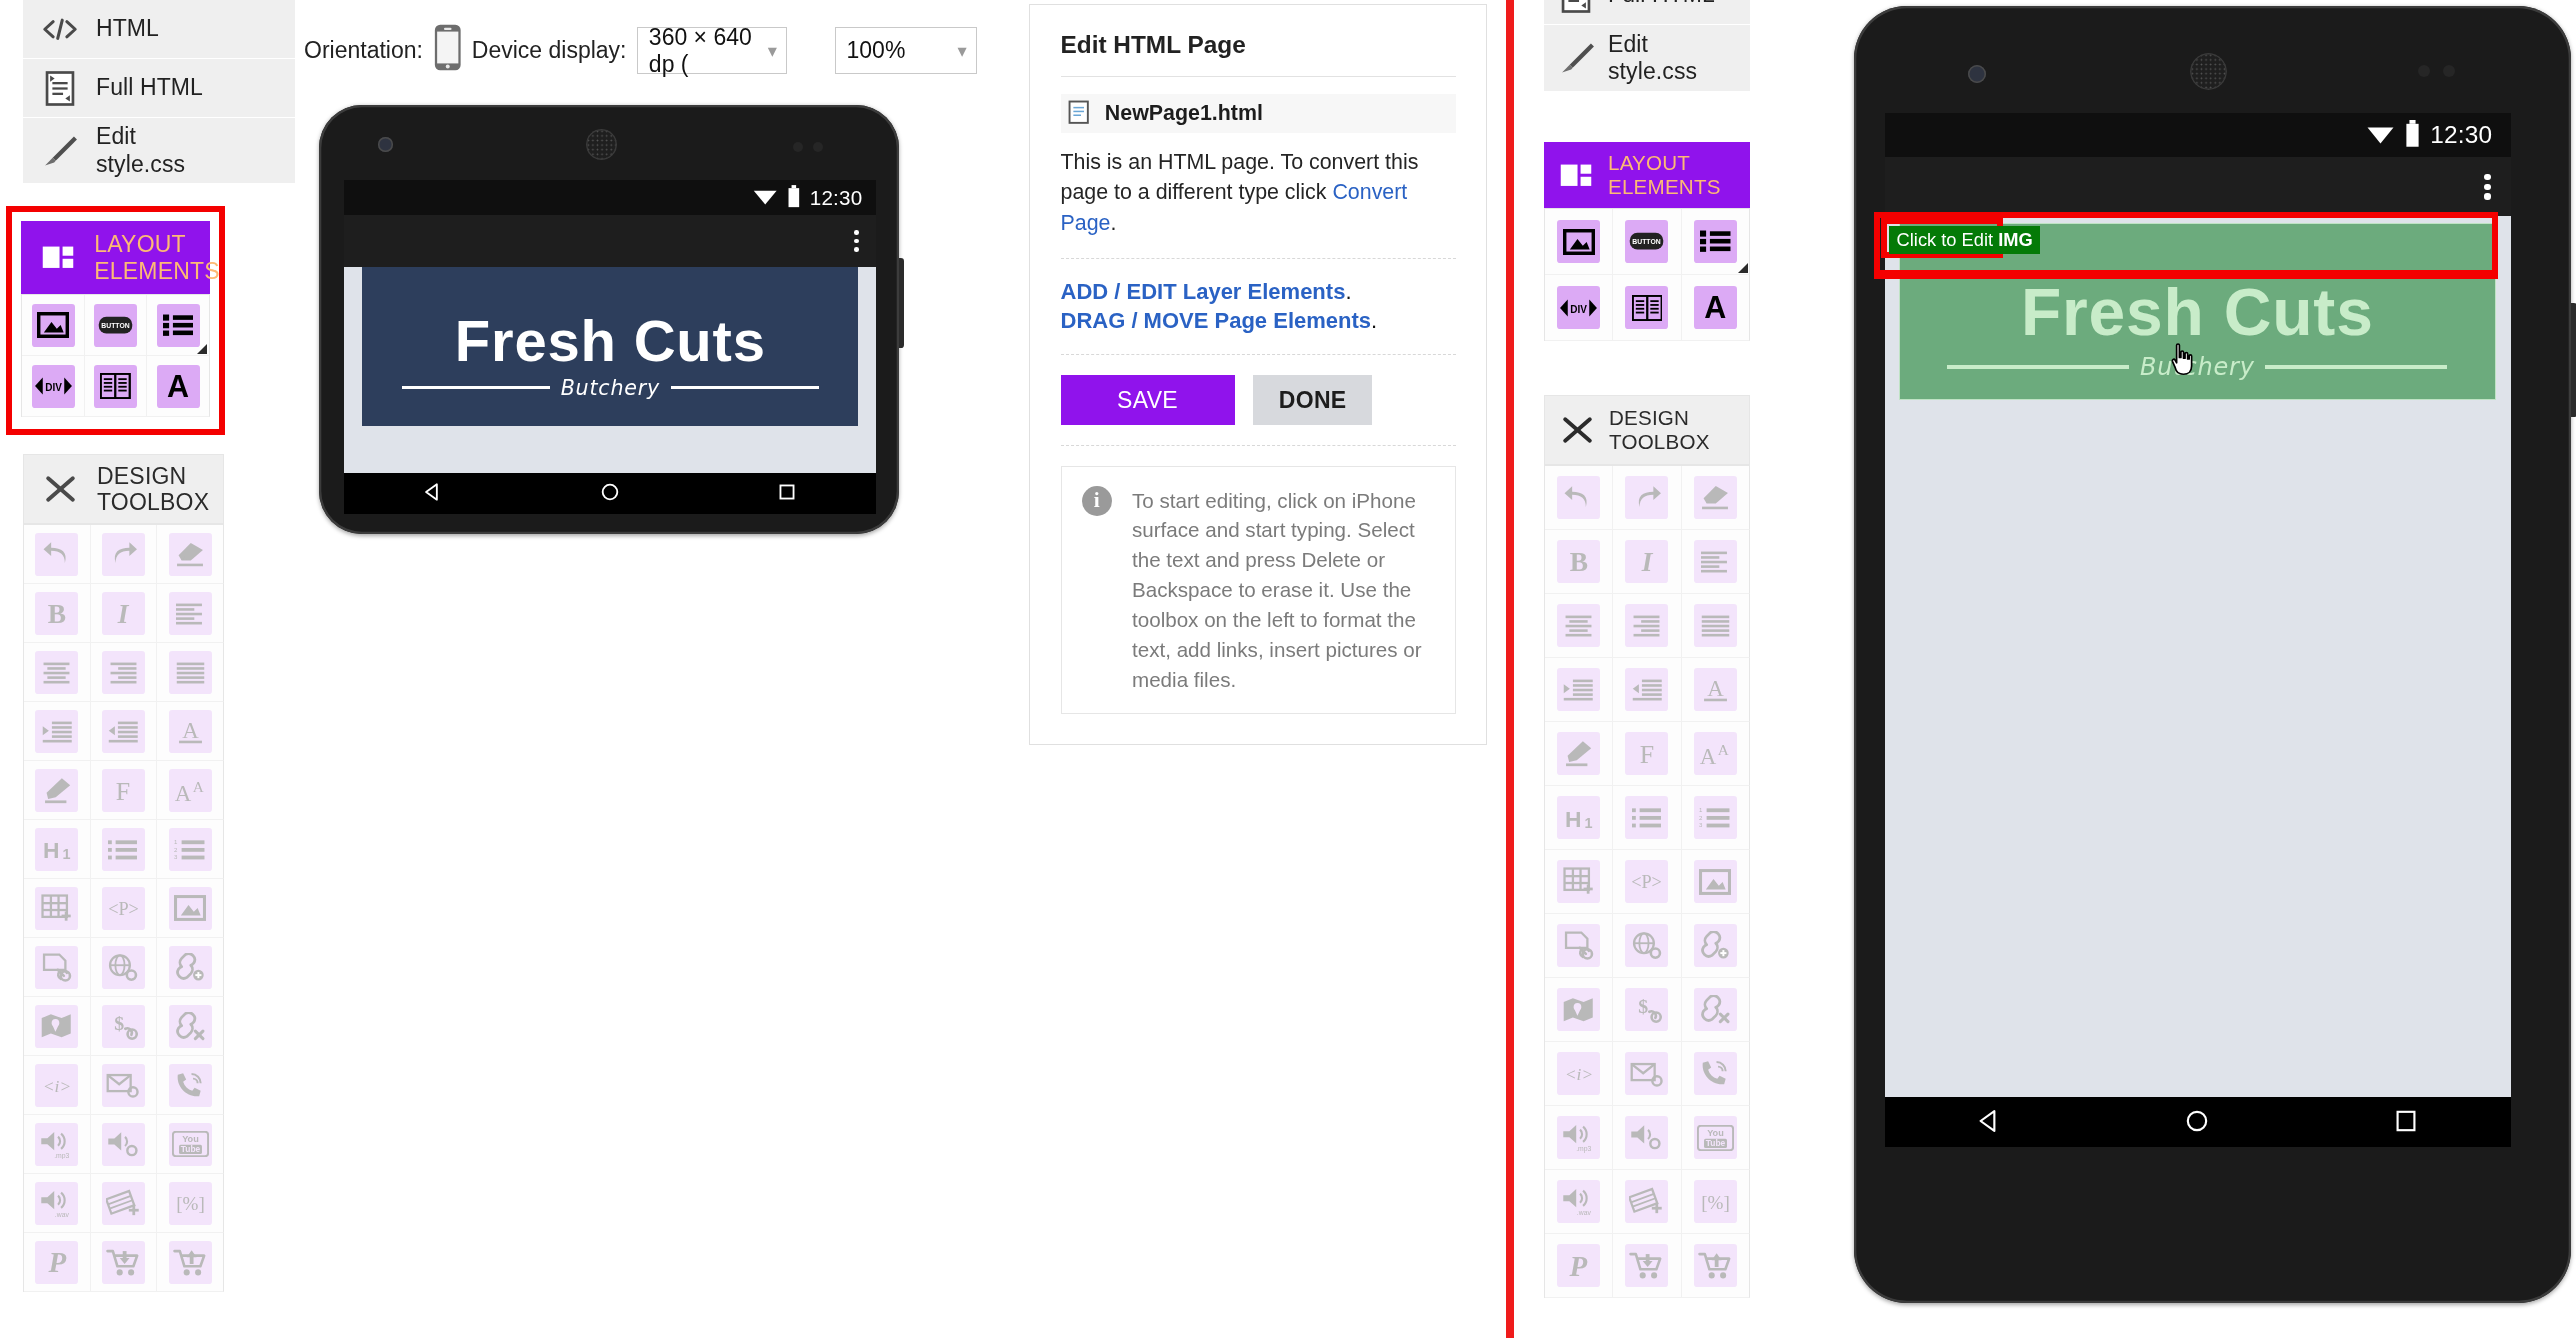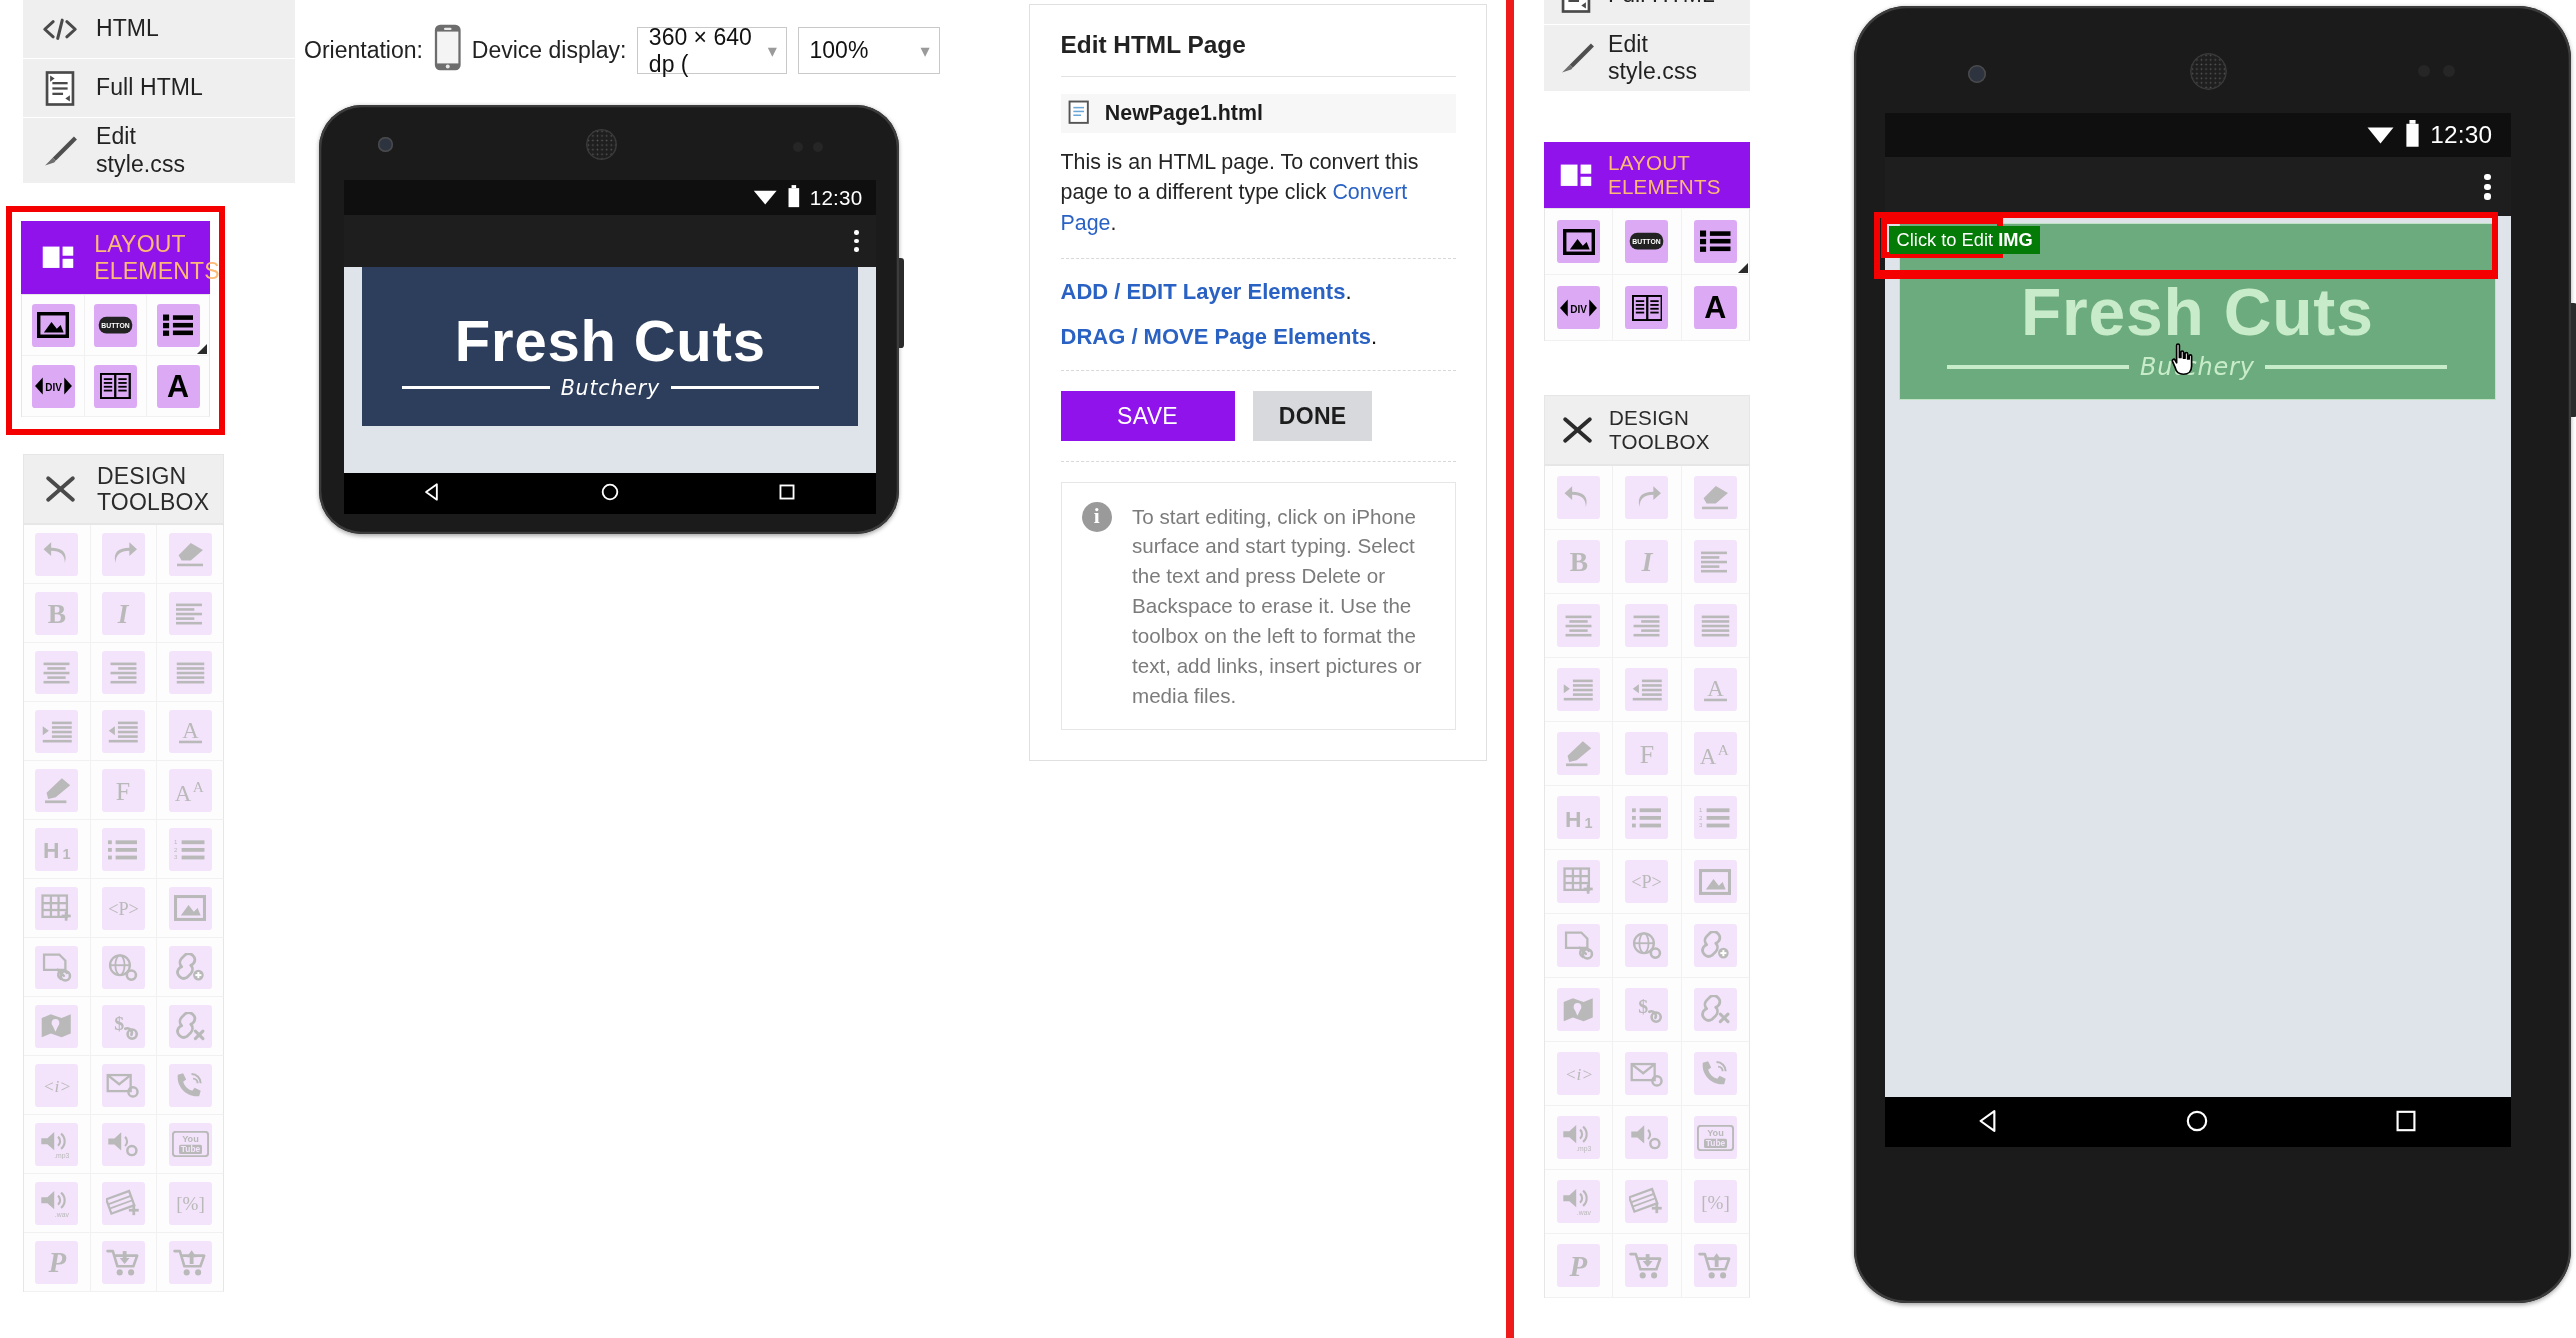--- a/index.html
+++ b/index.html
@@ -726,21 +726,21 @@
         <rect x="4" y="10" width="28" height="42" fill="#f4f4f4"></rect>
         <rect x="13" y="5" width="10" height="3" rx="1.5" fill="#e8e8e8"></rect>
         <circle cx="18" cy="56" r="2.6" fill="#e8e8e8"></circle>
       </svg>
   </span>
   <span>Device display:</span>
   <span class="sel" style="width:150px;">
     <span>360 × 640 dp (</span>
     <span class="caret">▾</span>
   </span>
-  <span class="sel" style="width:142px;">
+  <span class="sel" style="width:142px;margin-left:37px;">
     <span>100%</span>
     <span class="caret">▾</span>
   </span>
 </div>
 
 <div class="phone" style="left:319px; top:105px; width:580px; height:429px;">
   <div class="phone-body"></div>
   <div class="phone-btn" style="top:153px; height:90px;"></div>
   <div class="cam" style="left:59px; top:32px; width:14.5px; height:14.5px;"></div>
   <div class="speaker" style="left:267px; top:24.4px; width:30.5px; height:30.5px;"></div>
@@ -816,21 +816,21 @@
     </span>
     <span class="fname">NewPage1.html</span>
   </div>
 
   <p class="blurb">
     <span>This is an HTML page. To convert this page to a different type click </span><a class="lnk" href="#">Convert Page</a><span>.</span>
   </p>
 
   <hr class="dashed">
 
-  <div style="margin-bottom:19px;">
+  <div style="margin-bottom:3px;">
     <a class="lnk bold" href="#">ADD / EDIT Layer Elements</a><span style="font-size:22px;color:#111;">.</span>
   </div>
   <div>
     <a class="lnk bold" href="#">DRAG / MOVE Page Elements</a><span style="font-size:22px;color:#111;">.</span>
   </div>
 
   <hr class="dashed">
 
   <div class="btn-row">
     <button class="btn primary">SAVE</button>

